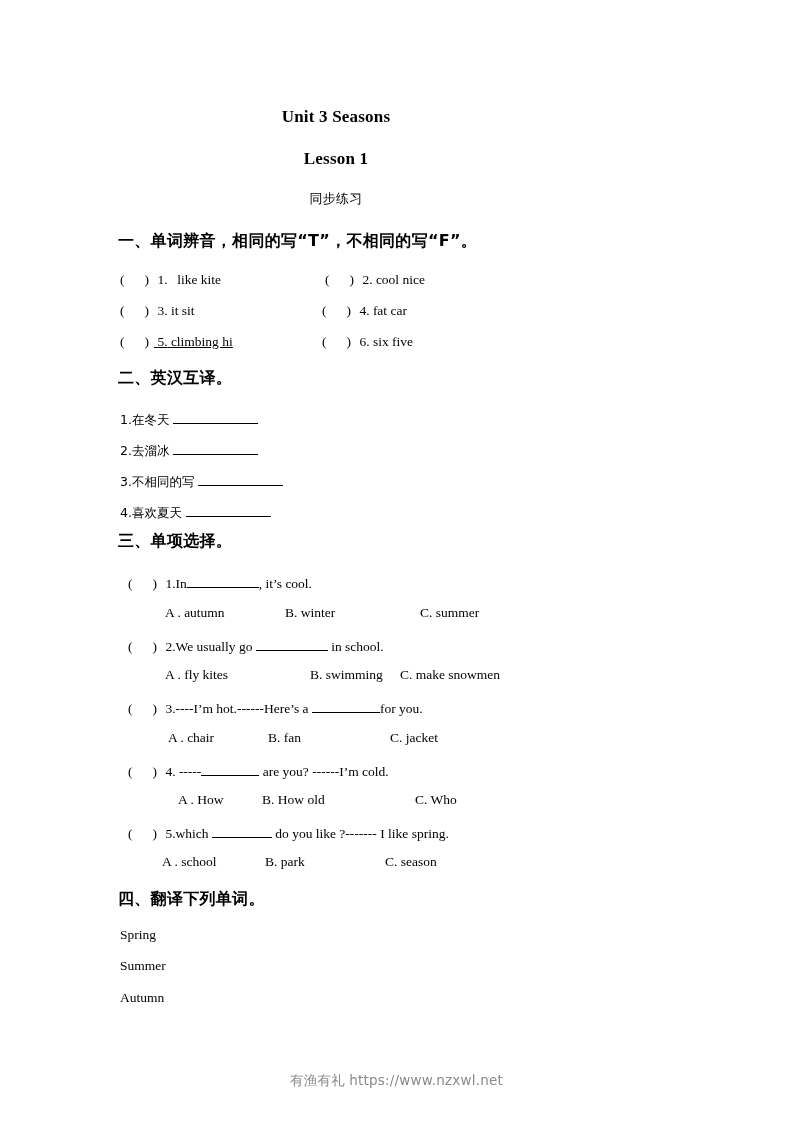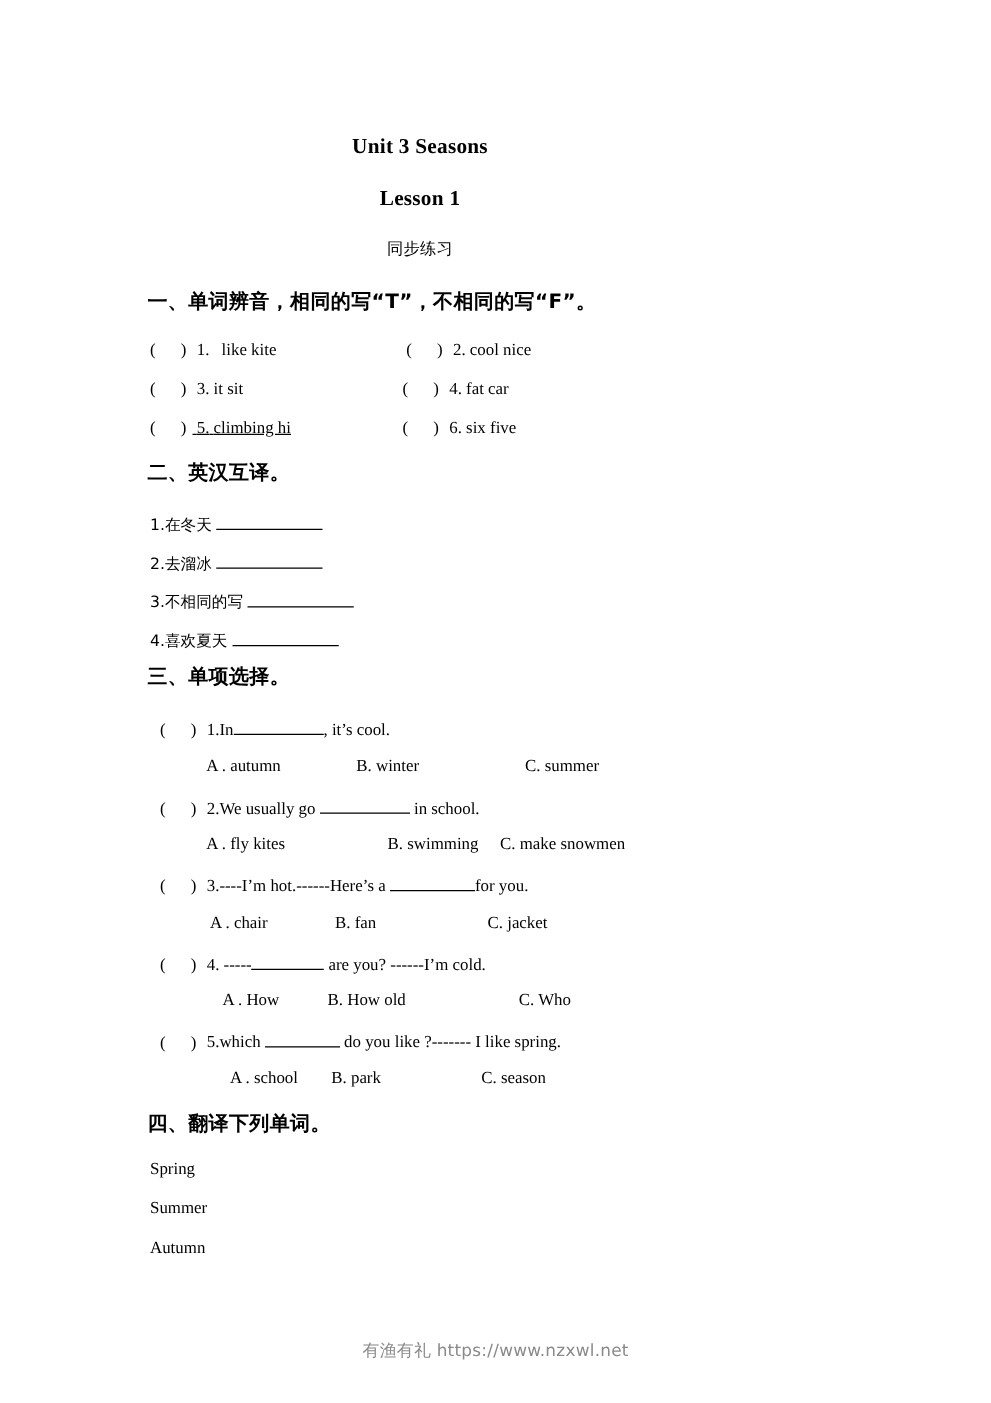--- a/index.html
+++ b/index.html
@@ -221,21 +221,21 @@
     <span class="opt" style="left:415px;">C. Who</span>
   </div>
 
   <div class="row" style="left:128px; top:824px;">
     <span class="paren"><span class="open">(</span>)</span>
     <span>5.</span><span>which</span>
     <span class="blank" style="width:60px;"></span>
     <span>do you like ?------- I like spring.</span>
   </div>
   <div class="opt-row" style="left:0; top:855px; width:793px;">
-    <span class="opt" style="left:184px;">A . school</span>
+    <span class="opt" style="left:162px;">A . school</span>
     <span class="opt" style="left:265px;">B. park</span>
     <span class="opt" style="left:385px;">C. season</span>
   </div>
 
   <div class="section-heading" style="top:889px;">四、翻译下列单词。</div>
 
   <div class="word-item" style="top:928px;">Spring</div>
   <div class="word-item" style="top:959px;">Summer</div>
   <div class="word-item" style="top:991px;">Autumn</div>
 

